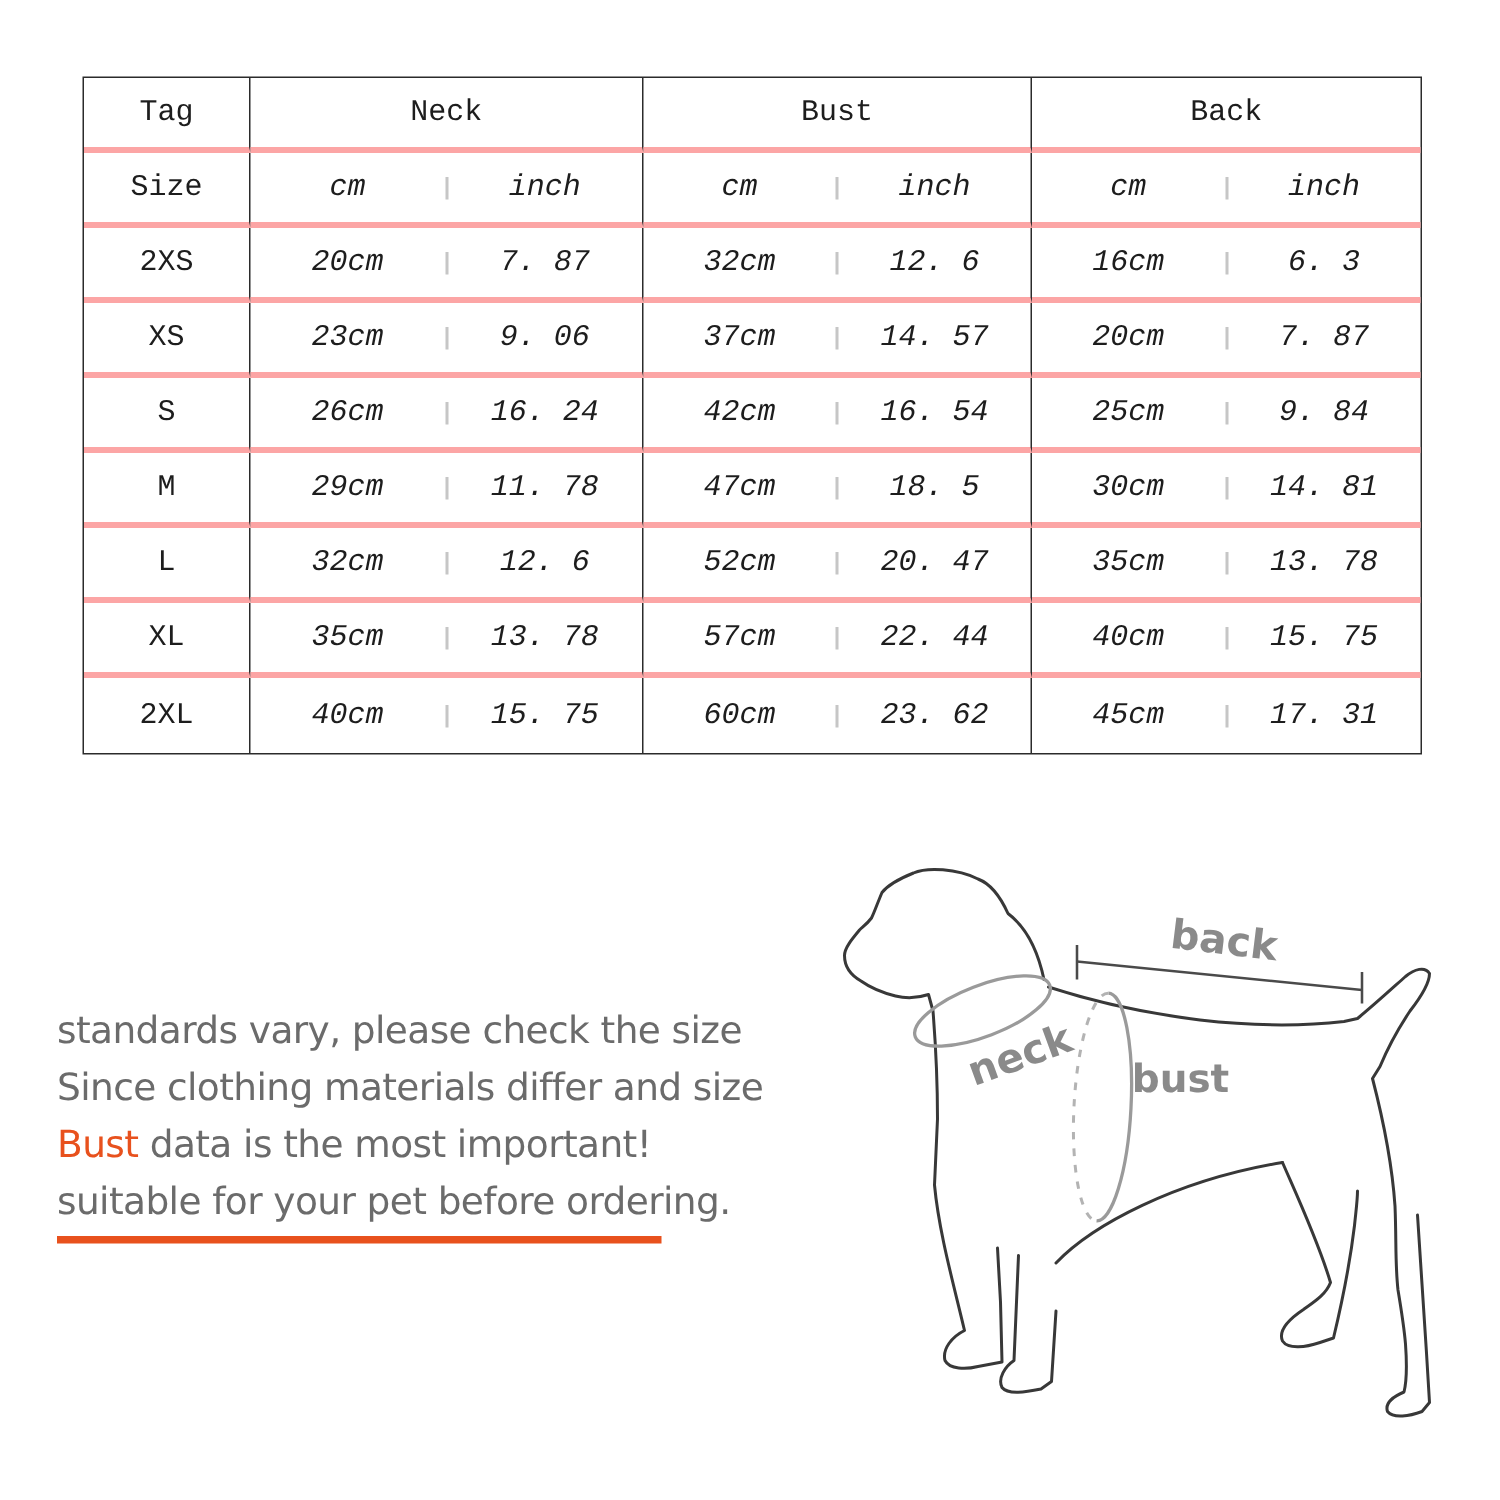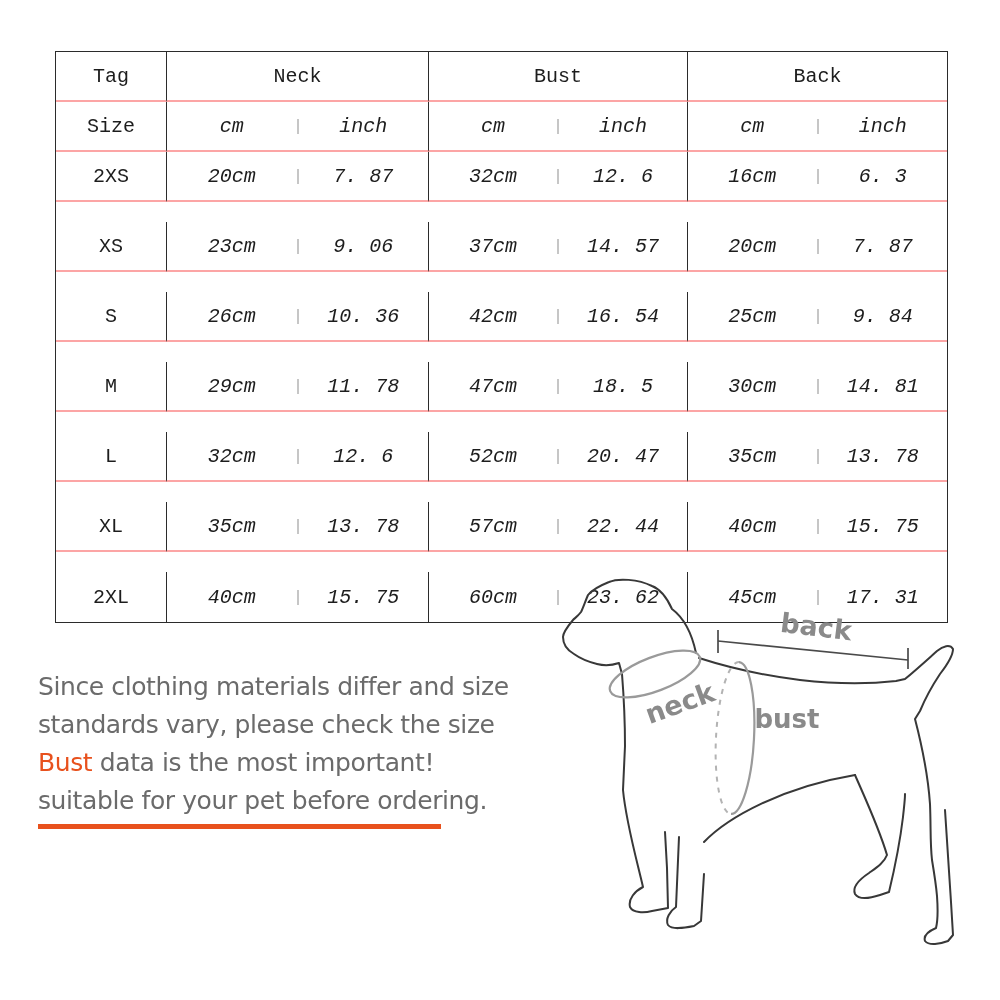--- a/index.html
+++ b/index.html
@@ -3,23 +3,23 @@
 <meta charset="utf-8">
 <style>
   html,body{margin:0;padding:0;background:#fff;}
   .sheet{position:relative;width:1000px;height:1000px;background:#ffffff;overflow:hidden;
          font-family:"Liberation Sans", sans-serif;}
 
   
   .size-table{position:absolute;left:55px;top:51px;width:893px;
               border:1px solid #2b2b2b;box-sizing:border-box;
               display:flex;flex-direction:column;background:#fff;}
-  .tbody{display:flex;flex-direction:column;gap:20px;}
+  .tbody{display:flex;flex-direction:column;}
   .trow{display:flex;height:50px;box-sizing:border-box;}
-  .c{box-sizing:border-box;border-right:1px solid #2b2b2b;border-bottom:2px solid #fca5a5;
+  .c{box-sizing:border-box;border-right:1px solid #2b2b2b;border-bottom:4px solid #fca5a5;
      display:flex;align-items:center;justify-content:center;
      font-family:"Liberation Mono", monospace;font-size:20px;color:#1d1d1d;}
   .c:last-child{border-right:none;}
   .trow.last .c{border-bottom:none;}
   .w1{width:111px;}
   .w2{width:262px;}
   .w3{width:259px;}
   .w4{width:261px;flex:1;}
   .m-cell{padding:0;font-style:italic;}
   .half{flex:1;display:flex;align-items:center;justify-content:center;}
@@ -112,21 +112,21 @@
         <span class="vd"></span>
         <span class="half inv">7. 87</span>
       </div>
     </div>
 
     <div class="trow">
       <div class="c w1 sz">S</div>
       <div class="c w2 m-cell mc">
         <span class="half cmv">26cm</span>
         <span class="vd"></span>
-        <span class="half inv">10. 36</span>
+        <span class="half inv">16. 24</span>
       </div>
       <div class="c w3 m-cell mc">
         <span class="half cmv">42cm</span>
         <span class="vd"></span>
         <span class="half inv">16. 54</span>
       </div>
       <div class="c w4 m-cell mc">
         <span class="half cmv">25cm</span>
         <span class="vd"></span>
         <span class="half inv">9. 84</span>
@@ -205,22 +205,22 @@
       <div class="c w4 m-cell mc">
         <span class="half cmv">45cm</span>
         <span class="vd"></span>
         <span class="half inv">17. 31</span>
       </div>
     </div>
   </div>
   </div>
 
   <div class="note">
+    <div class="note-line">standards vary, please check the size</div>
     <div class="note-line">Since clothing materials differ and size</div>
-    <div class="note-line">standards vary, please check the size</div>
     <div class="note-line"><span class="hl">Bust</span><span> data is the most important!</span></div>
     <div class="note-line">suitable for your pet before ordering.</div>
   </div>
   <div class="note-underline"></div>
 
   <div class="dog-wrap">
     <svg width="452" height="398" viewBox="0 0 452 398">
 
       <path class="sketch" d="
         M 148,81

